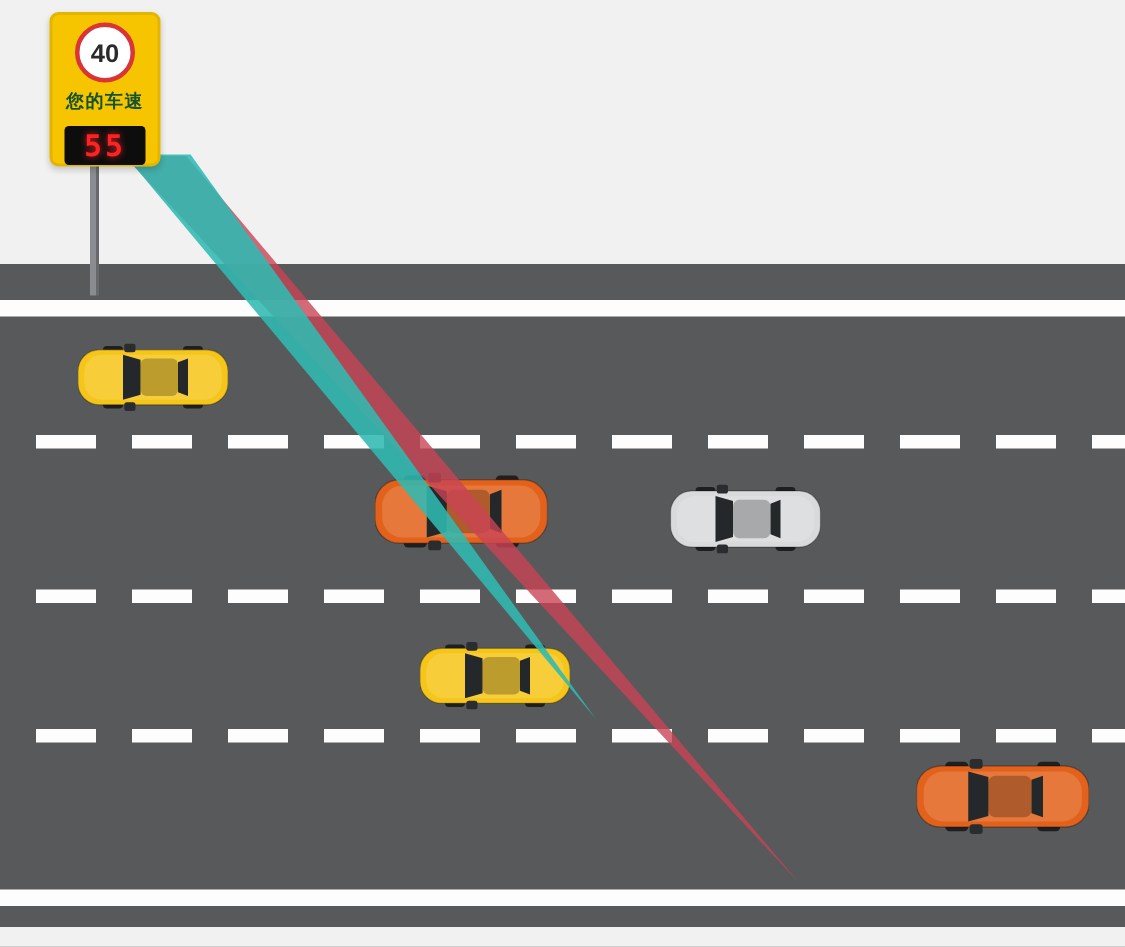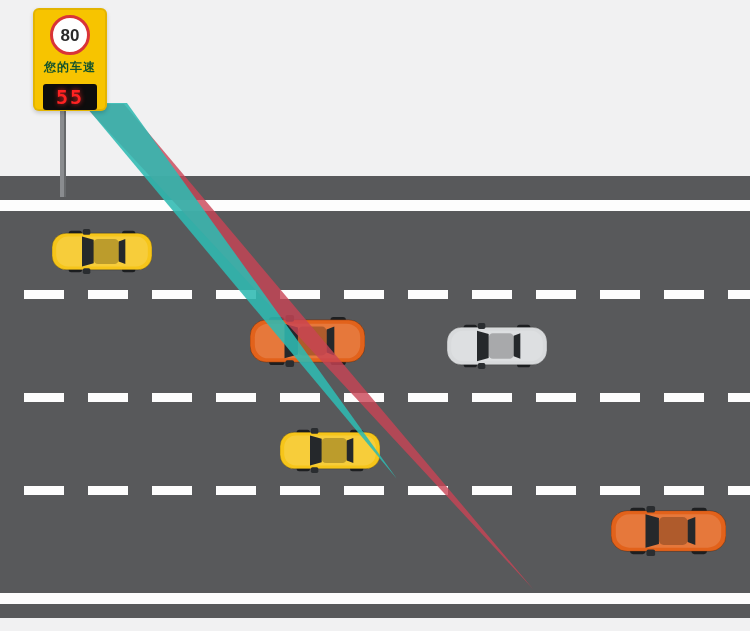--- a/index.html
+++ b/index.html
@@ -137,21 +137,21 @@
   </div>
 
   <svg class="beams" viewBox="0 0 750 631">
     <polygon points="83,104 124,104 533,589" fill="currentColor" fill-opacity="0.8" style="color: rgb(201, 68, 85);"></polygon>
     <polygon points="83,103 127,103 397,479" fill="currentColor" fill-opacity="0.88" style="color: rgb(47, 185, 178);"></polygon>
   </svg>
 
   <div class="pole" style="color: rgb(138, 140, 143);"></div>
   <div class="sign" style="color: rgb(247, 196, 0);">
     <div class="limit-circle" style="color: rgb(217, 52, 56);">
-      <span class="limit-value">80</span>
+      <span class="limit-value">40</span>
     </div>
     <div class="sign-label">您的车速</div>
     <div class="led-panel" style="background-color: currentcolor; color: rgb(13, 13, 13);">
       <span class="led-digits" style="color: rgb(255, 34, 34);">55</span>
     </div>
   </div>
 
 </div>
 
 </body></html>

